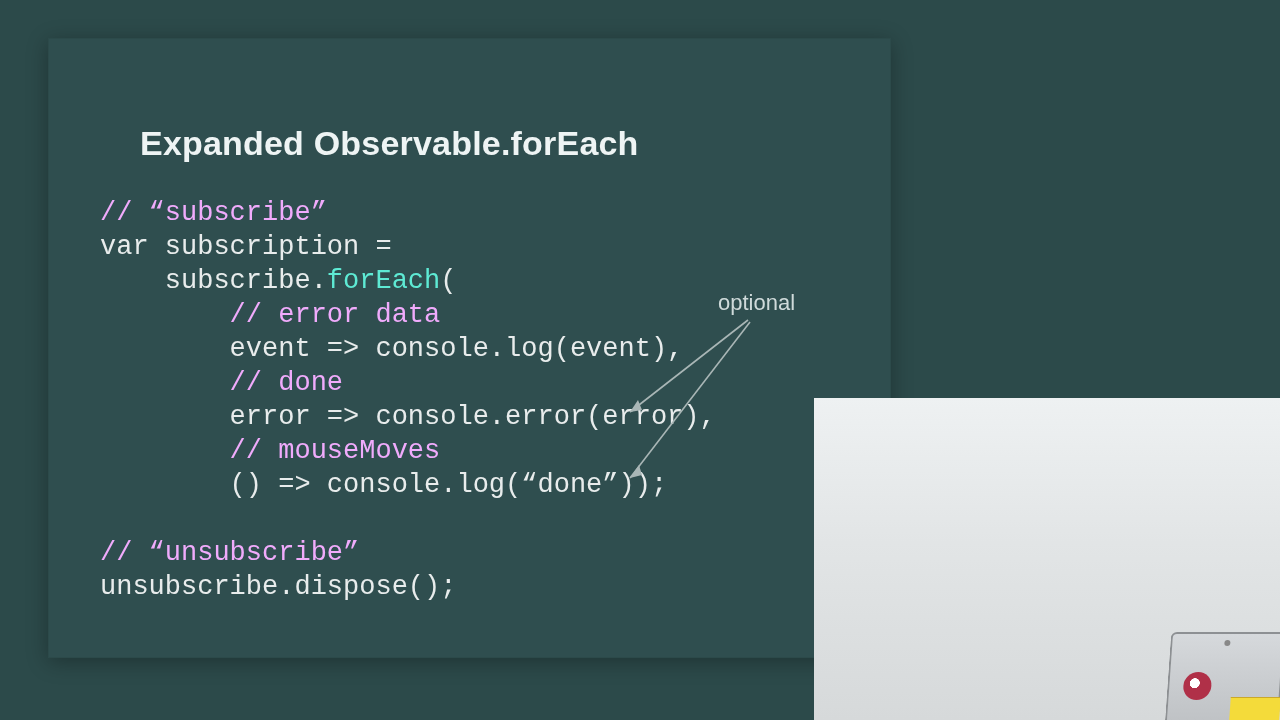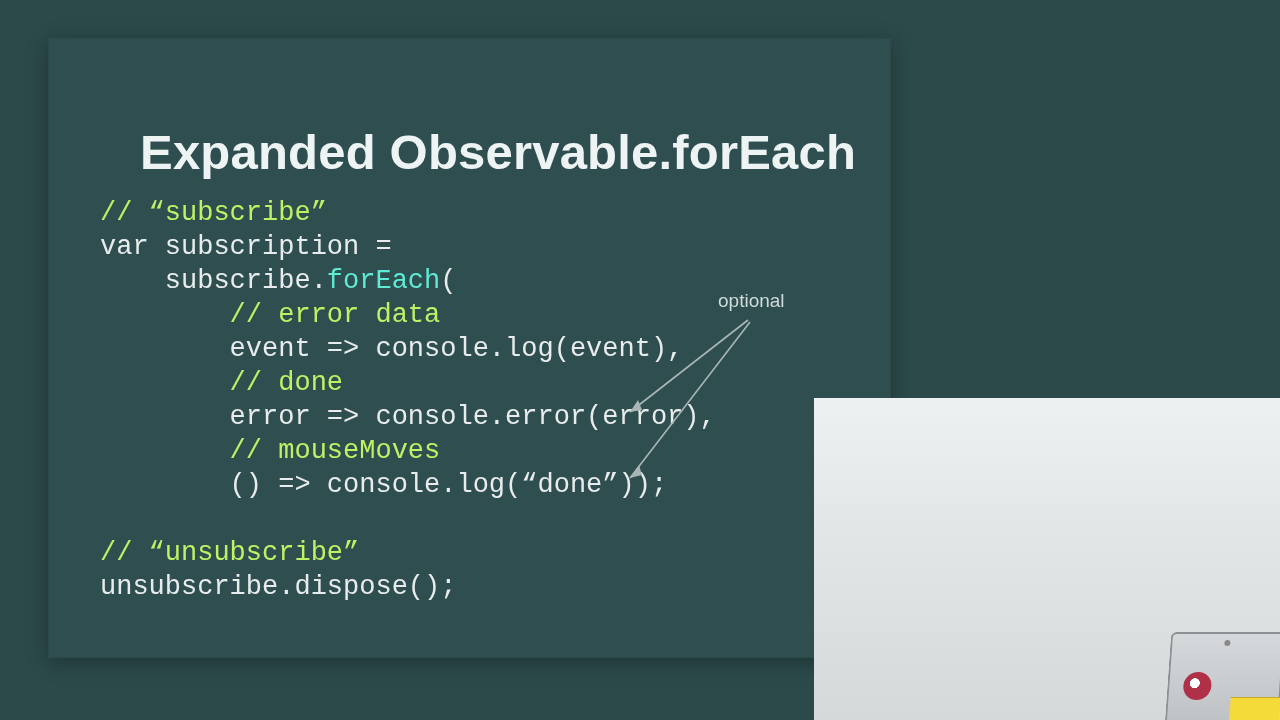--- a/index.html
+++ b/index.html
@@ -24,41 +24,41 @@
     width: 843px;
     height: 620px;
     background: #2f4e4f;
     box-shadow: 0 0 0 1px rgba(0,0,0,0.05) inset, 0 4px 20px rgba(0,0,0,0.3);
     color: #e8ecec;
   }
   .slide-title {
     position: absolute;
     left: 92px;
     top: 86px;
-    font-size: 49px;
+    font-size: 34px;
     font-weight: 600;
     letter-spacing: 0.2px;
     color: #eef4f4;
   }
   .code {
     position: absolute;
     left: 52px;
     top: 158px;
     font-family: "SFMono-Regular", Menlo, Consolas, "Liberation Mono", monospace;
     font-size: 27px;
     line-height: 1.26;
     white-space: pre;
     color: #e8ecec;
   }
-  .comment { color: #bef264; }
+  .comment { color: #f0abfc; }
   .method  { color: #5eead4; }
   .arrow-label {
     position: absolute;
     color: #cfdada;
-    font-size: 19px;
+    font-size: 22px;
     font-family: -apple-system, BlinkMacSystemFont, "Segoe UI", Helvetica, Arial, sans-serif;
     left: 670px;
     top: 252px;
   }
   svg.arrows {
     position: absolute;
     left: 0; top: 0;
     width: 843px; height: 620px;
     pointer-events: none;
   }

